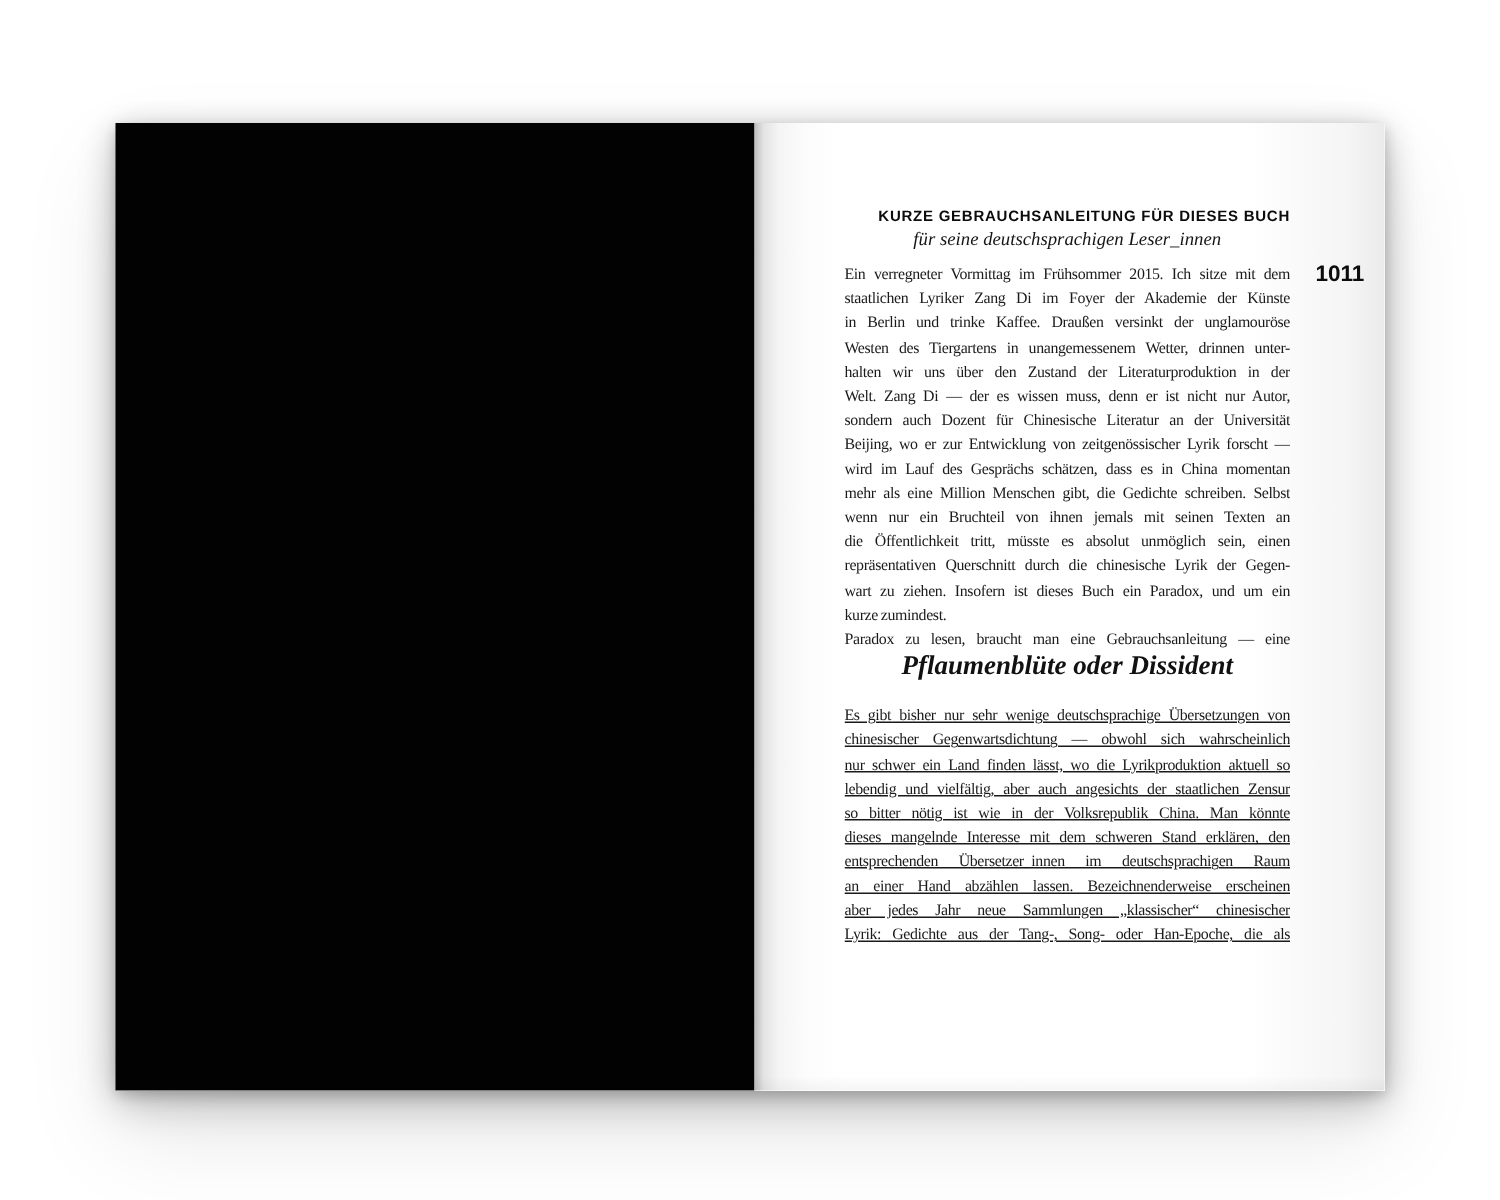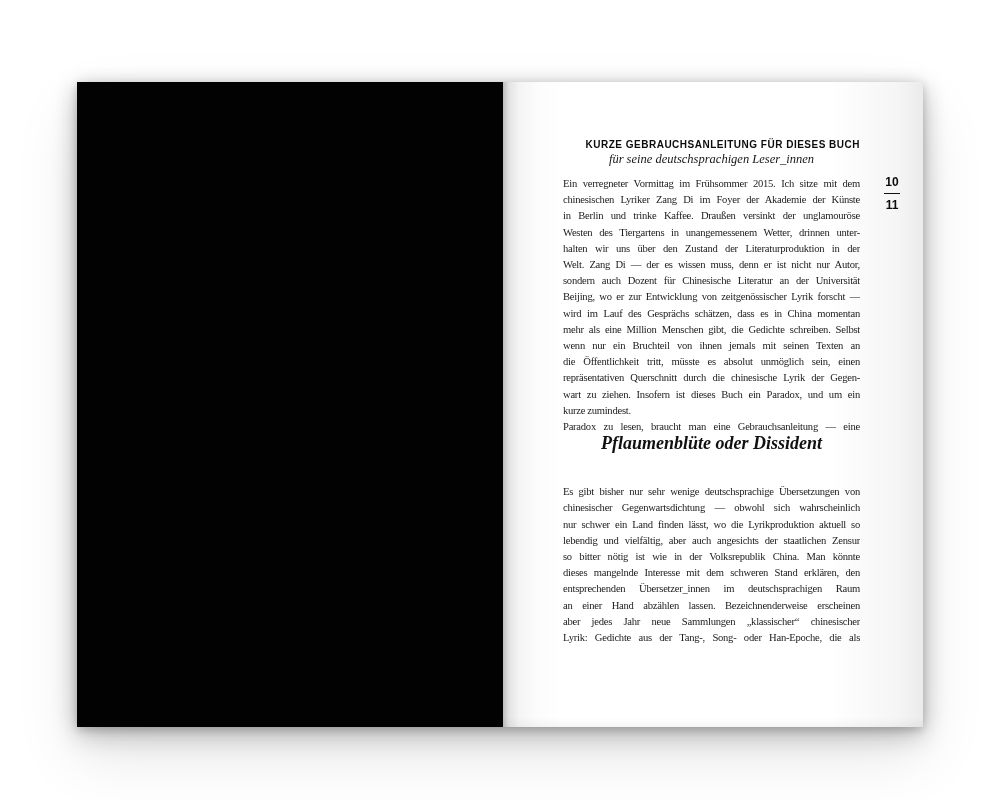--- a/index.html
+++ b/index.html
@@ -86,21 +86,21 @@
     color: #151515;
   }
   .para {
     font-size: 10.6px;
     letter-spacing: -0.25px;
     word-spacing: -0.5px;
     line-height: 16.2px;
     color: #1a1a1a;
   }
   .para-1 { margin-top: 9px; }
-  .para-2 { margin-top: 33px; }
+  .para-2 { margin-top: 19px; text-decoration: underline; }
   .line {
     text-align: justify;
     text-align-last: justify;
     white-space: nowrap;
     overflow: hidden;
   }
   .line.last {
     text-align-last: left;
   }
   .section-heading {
@@ -110,25 +110,25 @@
     line-height: 16px;
     text-align: center;
     color: #111111;
   }
   .page-marker {
     position: absolute;
     top: 94px;
     right: 16px;
     width: 30px;
     display: flex;
-    flex-direction: column;
+    flex-direction: row;
     align-items: center;
     font-family: "Liberation Sans", sans-serif;
     font-weight: bold;
-    font-size: 12px;
+    font-size: 15px;
     line-height: 13px;
     color: #0c0c0c;
   }
   .pn-rule {
     width: 16px;
     border: 0;
     border-top: 1.6px solid #111111;
     margin: 4px 0 5px 0;
   }
 </style>
@@ -141,21 +141,21 @@
     <div class="page page-left"></div>
 
     <div class="page page-right">
 
       <div class="text-block">
         <div class="chapter-title">KURZE GEBRAUCHSANLEITUNG FÜR DIESES BUCH</div>
         <div class="chapter-subtitle">für seine deutschsprachigen Leser_innen</div>
 
         <div class="para para-1">
             <div class="line">Ein verregneter Vormittag im Frühsommer 2015. Ich sitze mit dem</div>
-            <div class="line">chinesischen Lyriker Zang Di im Foyer der Akademie der Künste</div>
+            <div class="line">staatlichen Lyriker Zang Di im Foyer der Akademie der Künste</div>
             <div class="line">in Berlin und trinke Kaffee. Draußen versinkt der unglamouröse</div>
             <div class="line">Westen des Tiergartens in unangemessenem Wetter, drinnen unter-</div>
             <div class="line">halten wir uns über den Zustand der Literaturproduktion in der</div>
             <div class="line">Welt. Zang Di — der es wissen muss, denn er ist nicht nur Autor,</div>
             <div class="line">sondern auch Dozent für Chinesische Literatur an der Universität</div>
             <div class="line">Beijing, wo er zur Entwicklung von zeitgenössischer Lyrik forscht —</div>
             <div class="line">wird im Lauf des Gesprächs schätzen, dass es in China momentan</div>
             <div class="line">mehr als eine Million Menschen gibt, die Gedichte schreiben. Selbst</div>
             <div class="line">wenn nur ein Bruchteil von ihnen jemals mit seinen Texten an</div>
             <div class="line">die Öffentlichkeit tritt, müsste es absolut unmöglich sein, einen</div>

